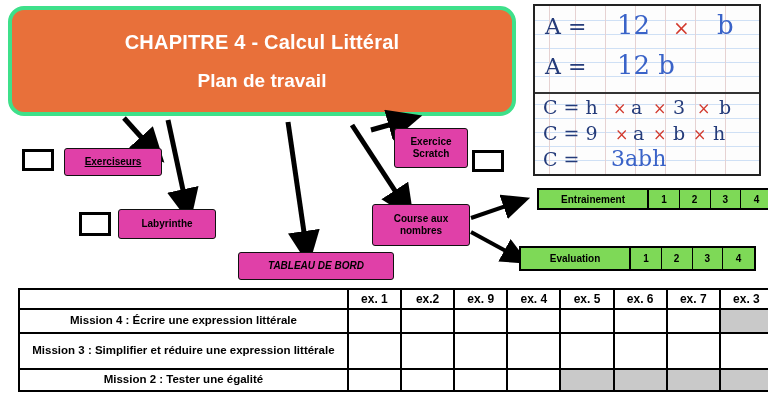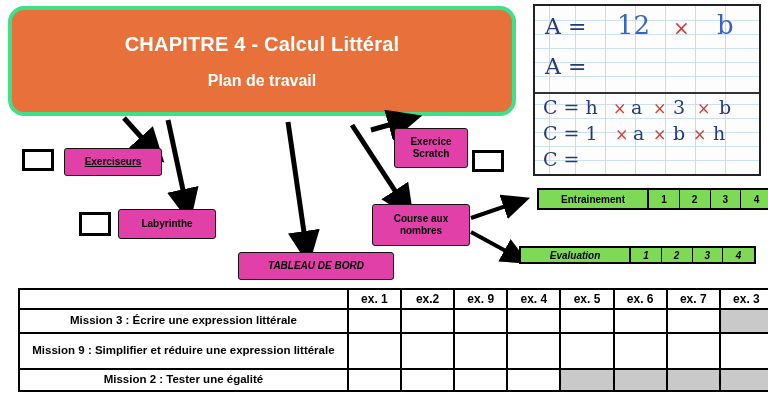--- a/index.html
+++ b/index.html
@@ -39,21 +39,21 @@
     gap: 16px;
   }
   .title-line1 {
     color: #ffffff;
     font-size: 20px;
     font-weight: bold;
     letter-spacing: 0.2px;
   }
   .title-line2 {
     color: #ffffff;
-    font-size: 16px;
+    font-size: 19px;
     font-weight: bold;
   }
 
   
   .hw-panel {
     position: absolute;
     left: 533px;
     top: 4px;
     width: 228px;
     height: 172px;
@@ -221,38 +221,40 @@
     <div class="hw-vline" style="left:160px"></div>
     <div class="hw-vline" style="left:190px"></div>
     <div class="hw-sep" style="top:86px"></div>
 
     <div class="hw-text hw-dark" style="left:10px; top:8px; font-size:22px">A  =</div>
     <div class="hw-text" style="left:82px; top:4px; font-size:26px">12</div>
     <div class="hw-text hw-red" style="left:138px; top:10px; font-size:20px">×</div>
     <div class="hw-text" style="left:182px; top:4px; font-size:26px">b</div>
 
     <div class="hw-text hw-dark" style="left:10px; top:48px; font-size:22px">A  =</div>
+    <div class="hw-text" style="left:82px; top:44px; font-size:26px">12 b</div>
 
     <div class="hw-text hw-dark" style="left:8px; top:90px; font-size:19px">C  =  h</div>
     <div class="hw-text hw-red" style="left:78px; top:93px; font-size:16px">×</div>
     <div class="hw-text hw-dark" style="left:96px; top:90px; font-size:19px">a</div>
     <div class="hw-text hw-red" style="left:118px; top:93px; font-size:16px">×</div>
     <div class="hw-text hw-dark" style="left:138px; top:90px; font-size:19px">3</div>
     <div class="hw-text hw-red" style="left:162px; top:93px; font-size:16px">×</div>
     <div class="hw-text hw-dark" style="left:184px; top:90px; font-size:19px">b</div>
 
-    <div class="hw-text hw-dark" style="left:8px; top:116px; font-size:19px">C  =  1</div>
+    <div class="hw-text hw-dark" style="left:8px; top:116px; font-size:19px">C  =  9</div>
     <div class="hw-text hw-red" style="left:80px; top:119px; font-size:16px">×</div>
     <div class="hw-text hw-dark" style="left:98px; top:116px; font-size:19px">a</div>
     <div class="hw-text hw-red" style="left:118px; top:119px; font-size:16px">×</div>
     <div class="hw-text hw-dark" style="left:138px; top:116px; font-size:19px">b</div>
     <div class="hw-text hw-red" style="left:158px; top:119px; font-size:16px">×</div>
     <div class="hw-text hw-dark" style="left:178px; top:116px; font-size:19px">h</div>
 
     <div class="hw-text hw-dark" style="left:8px; top:142px; font-size:19px">C  =</div>
+    <div class="hw-text" style="left:76px; top:140px; font-size:22px">3abh</div>
   </div>
 
   <svg class="arrows" viewBox="0 0 768 420">
     <defs>
       <marker id="ah" markerWidth="7" markerHeight="7" refX="3" refY="3.2" orient="auto">
         <path d="M0,0 L7,3.2 L0,6.4 z" fill="#000"></path>
       </marker>
     </defs>
 
     <line x1="124" y1="118" x2="151" y2="148" stroke="#000" stroke-width="5" marker-end="url(#ah)"></line>
@@ -285,21 +287,21 @@
   <div class="node" style="left:372px; top:204px; width:98px; height:42px;">Course aux nombres</div>
 
   <div class="minitable" style="left:537px; top:188px; width:237px; height:22px;">
     <div class="mt-label" style="width:111px;">Entrainement</div>
     <div class="mt-cell" style="width:31px;">1</div>
     <div class="mt-cell" style="width:31px;">2</div>
     <div class="mt-cell" style="width:31px;">3</div>
     <div class="mt-cell" style="width:31px;">4</div>
   </div>
 
-  <div class="minitable" style="left:519px; top:246px; width:237px; height:18px;font-style:italic;">
+  <div class="minitable" style="left:519px; top:246px; width:237px; height:25px;">
     <div class="mt-label" style="width:111px;">Evaluation</div>
     <div class="mt-cell" style="width:31px;">1</div>
     <div class="mt-cell" style="width:31px;">2</div>
     <div class="mt-cell" style="width:31px;">3</div>
     <div class="mt-cell" style="width:31px;">4</div>
   </div>
 
   <table class="mission-table">
     <colgroup>
       <col style="width:328px">
@@ -320,32 +322,32 @@
         <th class="exhead">ex. 9</th>
         <th class="exhead">ex. 4</th>
         <th class="exhead">ex. 5</th>
         <th class="exhead">ex. 6</th>
         <th class="exhead">ex. 7</th>
         <th class="exhead">ex. 3</th>
       </tr>
     </thead>
     <tbody>
       <tr style="height:24px">
-        <td class="rowhead">Mission 3 : Écrire une expression littérale</td>
+        <td class="rowhead">Mission 4 : Écrire une expression littérale</td>
         <td class="cell"></td>
         <td class="cell"></td>
         <td class="cell"></td>
         <td class="cell"></td>
         <td class="cell"></td>
         <td class="cell"></td>
         <td class="cell"></td>
         <td class="cell grey"></td>
       </tr>
       <tr style="height:36px">
-        <td class="rowhead">Mission 9 : Simplifier et réduire une expression littérale</td>
+        <td class="rowhead">Mission 3 : Simplifier et réduire une expression littérale</td>
         <td class="cell"></td>
         <td class="cell"></td>
         <td class="cell"></td>
         <td class="cell"></td>
         <td class="cell"></td>
         <td class="cell"></td>
         <td class="cell"></td>
         <td class="cell"></td>
       </tr>
       <tr style="height:22px">

